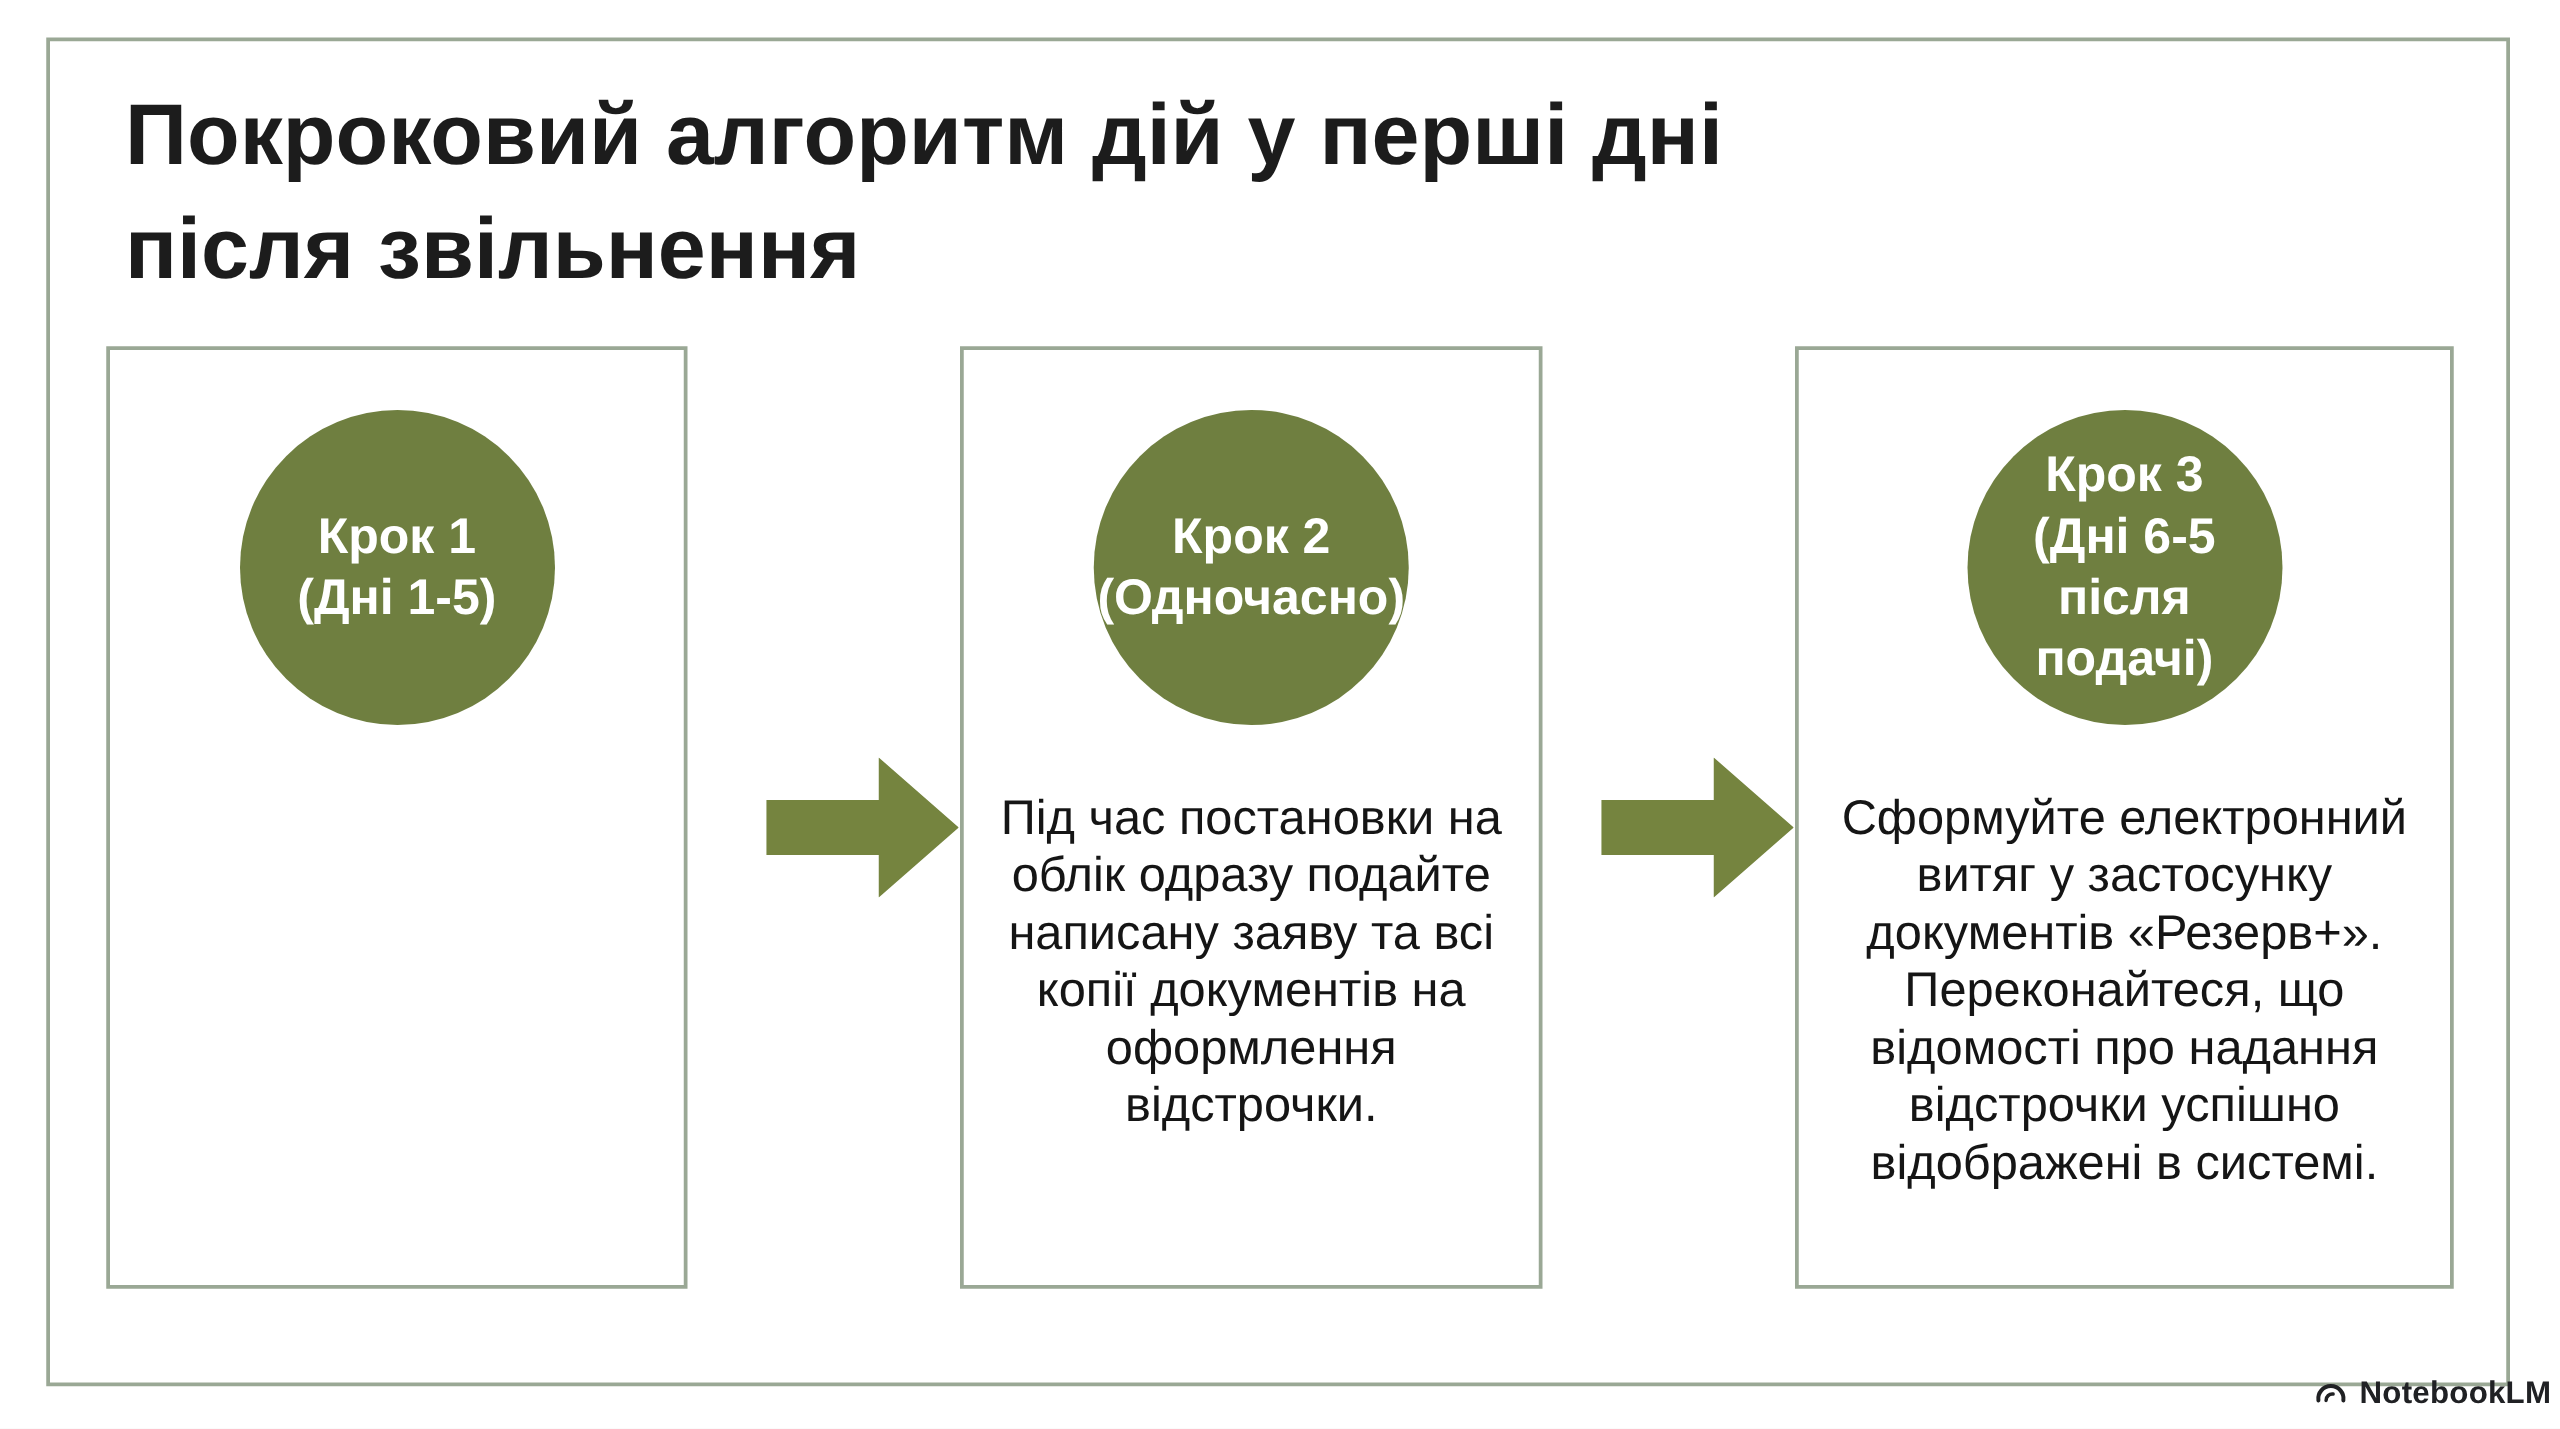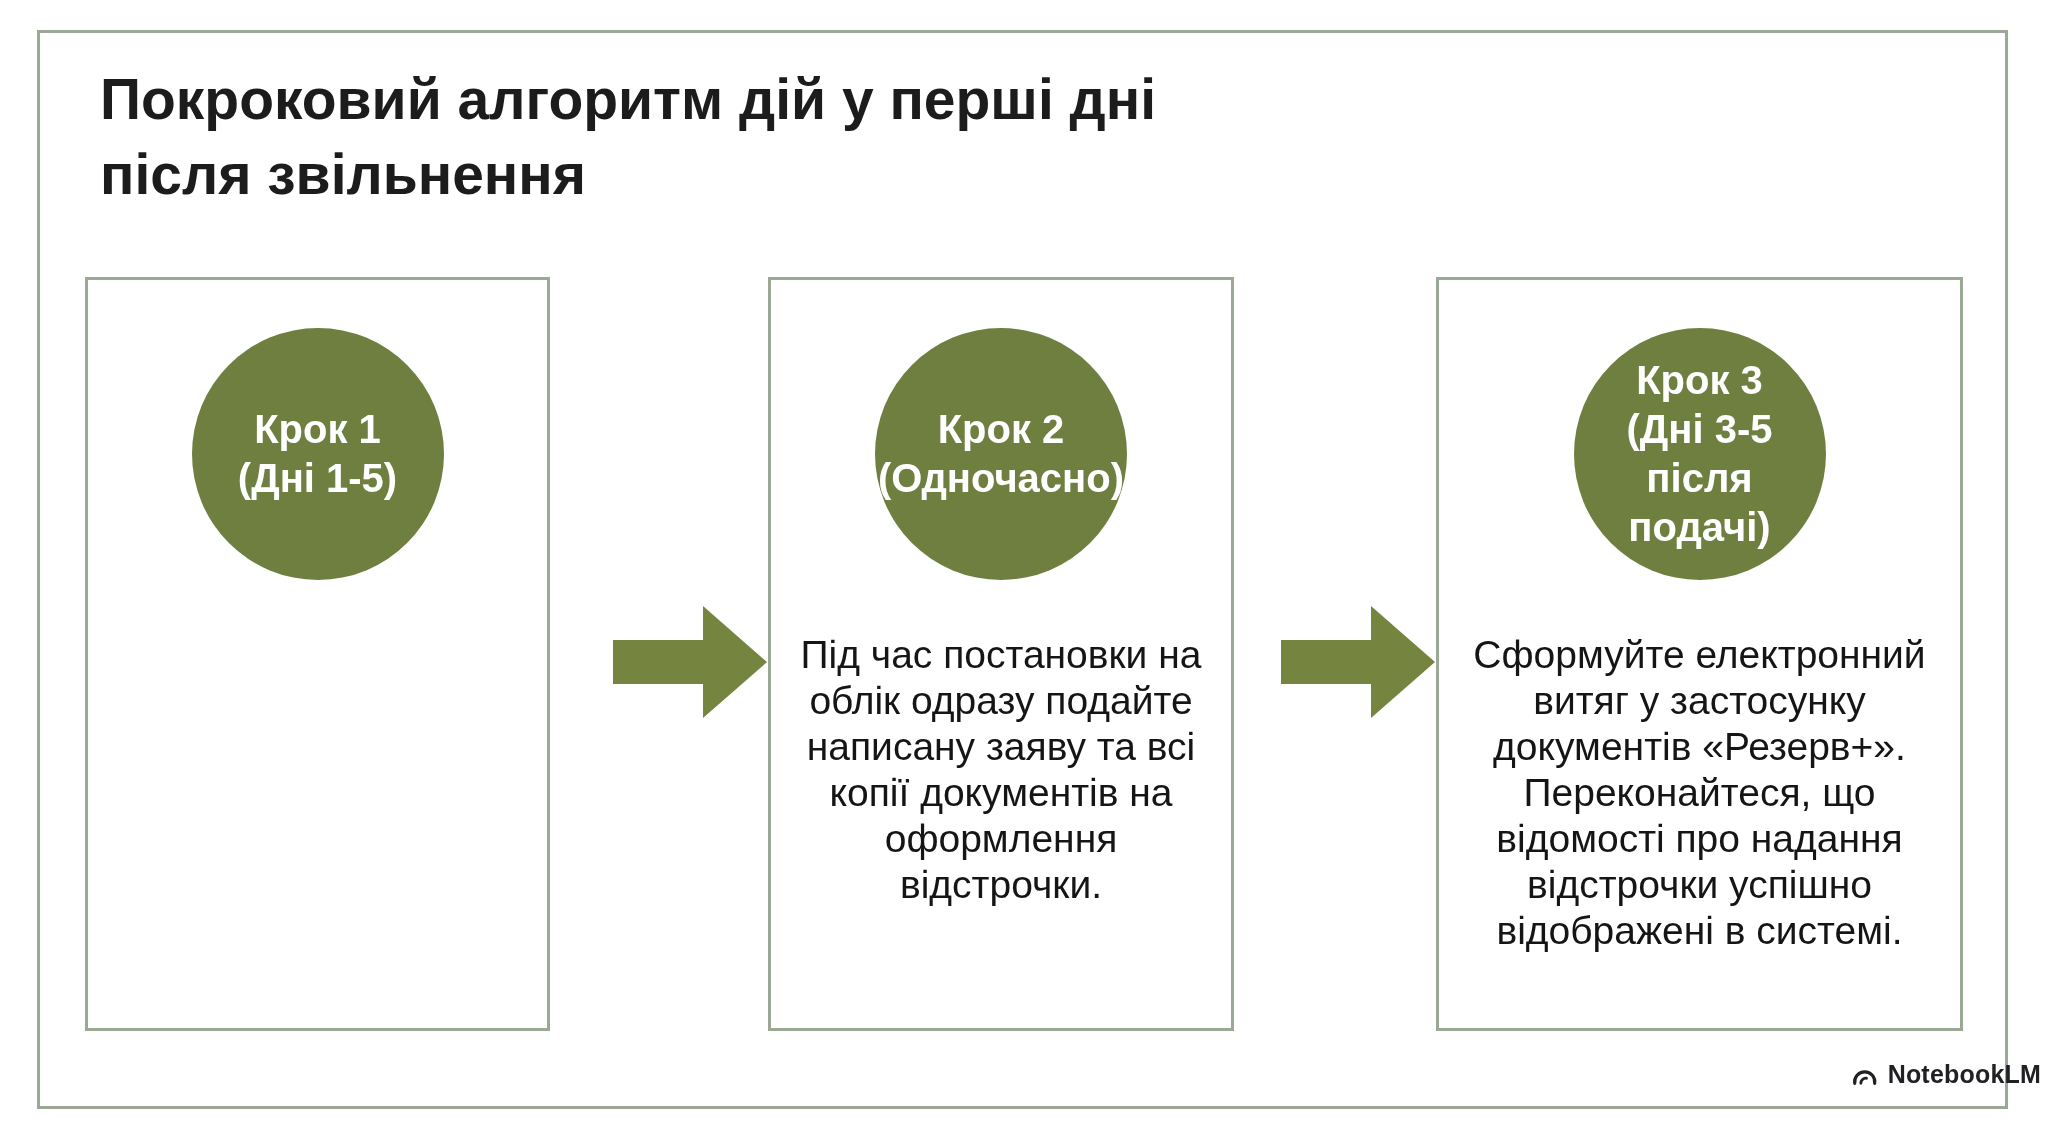--- a/index.html
+++ b/index.html
@@ -28,21 +28,21 @@
     position:absolute;
     left:37px; top:30px;
     width:1971px; height:1079px;
     border:3px solid var(--border-sage);
     background:transparent;
   }
   .title{
     position:absolute;
     left:100px; top:62px;
     margin:0;
-    font-size:57px;
+    font-size:69px;
     font-weight:700;
     line-height:1.32;
     letter-spacing:0px;
     color:var(--title-ink);
     white-space:pre-line;
   }
   .card{
     position:absolute;
     top:277px;
     height:754px;
@@ -85,24 +85,24 @@
   .arrow{
     position:absolute;
     width:154px; height:112px;
     color:var(--arrow-green);
   }
   .arrow polygon{ fill:currentColor; }
   .arrow-1{ left:613px; top:606px; }
   .arrow-2{ left:1281px; top:606px; }
   .watermark{
     position:absolute;
-    top:1060px;
+    top:1100px;
     right:7px;
     display:flex;
-    align-items:center;
+    align-items:flex-start;
     gap:10px;
     color:var(--watermark-ink);
   }
   .wm-icon{ width:27px; height:23px; }
   .wm-text{
     font-size:25px;
     font-weight:600;
     letter-spacing:0.2px;
   }
 </style>
@@ -127,21 +127,21 @@
     <div class="badge">
       <span class="badge-label">Крок 2
 (Одночасно)</span>
     </div>
     <p class="desc">Під час постановки на облік одразу подайте написану заяву та всі копії документів на оформлення відстрочки.</p>
   </section>
 
   <section class="card card-3">
     <div class="badge">
       <span class="badge-label">Крок 3
-(Дні 3-5 після
+(Дні 6-5 після
 подачі)</span>
     </div>
     <p class="desc">Сформуйте електронний витяг у застосунку документів «Резерв+». Переконайтеся, що відомості про надання відстрочки успішно відображені в системі.</p>
   </section>
 
   <svg class="arrow arrow-1" viewBox="0 0 154 112" aria-hidden="true">
     <polygon points="0,34 90,34 90,0 154,56 90,112 90,78 0,78"></polygon>
   </svg>
 
   <svg class="arrow arrow-2" viewBox="0 0 154 112" aria-hidden="true">

